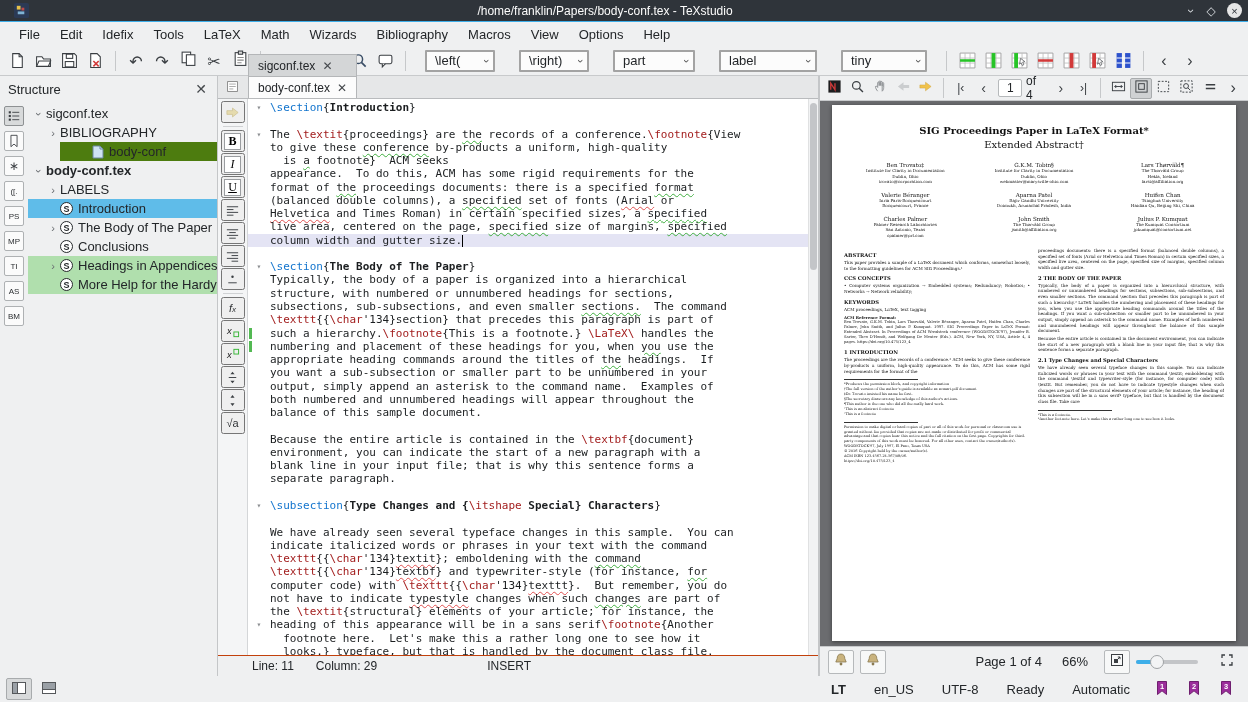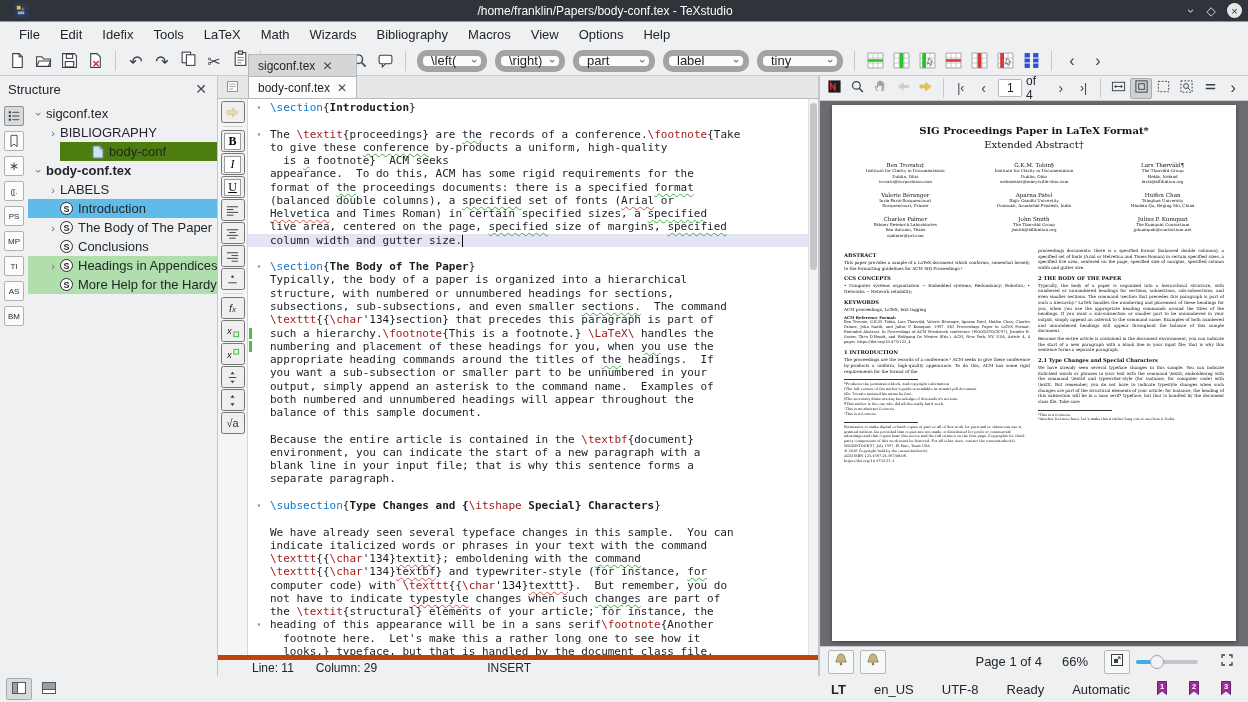--- a/index.html
+++ b/index.html
@@ -18,21 +18,21 @@
   
   .menubar { height:24px; display:flex; align-items:center; padding:0 10px; gap:2px; background:#eff0f1; flex:0 0 auto; }
   .menu-item { padding:3px 9px; border-radius:2px; }
 
   
   .toolbar { height:30px; display:flex; align-items:center; padding:0 4px; gap:2px; background:#eff0f1; border-bottom:1px solid #c8cacc; flex:0 0 auto; }
   .tsep { width:1px; height:20px; background:#c6c8ca; margin:0 5px; }
   .tbtn { width:26px; height:26px; border:none; background:transparent; display:inline-flex; align-items:center; justify-content:center; }
   .tbtn svg { width:17px; height:17px; }
   .gch { font-size:16px; color:#3a3e42; line-height:1; }
-  .combo { height:22px; background:#fcfcfc; border:6px solid #a3a3a3; border-radius:10px; display:inline-flex; align-items:center; padding:0 4px 0 8px; margin:0 4px; font-size:13px; }
+  .combo { height:22px; background:#fcfcfc; border:2px solid #a3a3a3; border-radius:1px; display:inline-flex; align-items:center; padding:0 4px 0 8px; margin:0 12px; font-size:13px; }
   .combo .cval { flex:1; }
   .combo .chev { display:inline-block; transform:rotate(90deg); color:#555; font-size:11px; margin-left:8px; }
 
   
   .main { flex:1; display:flex; min-height:0; }
 
   
   .structure-panel { width:218px; background:#eff0f1; border-right:1px solid #c4c6c8; display:flex; flex-direction:column; flex:0 0 auto; }
   .panel-header { height:26px; display:flex; align-items:center; padding:0 8px; font-size:13px; }
   .panel-header .ph-title { flex:1; }
@@ -81,21 +81,21 @@
   .t { color:#1b1e20; }
   .c { color:#a21d1d; }
   .s { color:#1274cd; }
   .b { color:#1b1e20; font-weight:bold; }
   .g { color:#1b1e20; text-decoration:underline; text-decoration-style:wavy; text-decoration-color:#3fae3f; text-decoration-thickness:1px; text-underline-offset:2px; }
   .r { color:#1b1e20; text-decoration:underline; text-decoration-style:wavy; text-decoration-color:#e05050; text-decoration-thickness:1px; text-underline-offset:2px; }
   .caret { display:inline-block; width:1px; height:12px; background:#000; vertical-align:text-bottom; }
   .vscroll { position:absolute; right:0; top:0; bottom:0; width:10px; background:#f2f3f4; border-left:1px solid #e0e1e2; }
   .vscroll .thumb { position:absolute; left:1px; right:1px; top:4px; height:30%; background:#c3c5c8; border-radius:4px; }
 
-  .editor-status { height:21px; background:#eff0f1; border-top:5px solid #c2410c; display:flex; align-items:center; font-size:12px; flex:0 0 auto; }
+  .editor-status { height:21px; background:#eff0f1; border-top:1px solid #c2410c; display:flex; align-items:center; font-size:12px; flex:0 0 auto; }
   .editor-status .es { margin-left:34px; }
   .editor-status .es2 { margin-left:22px; }
   .editor-status .es3 { margin-left:110px; }
 
   
   .pdf-panel { width:428px; display:flex; flex-direction:column; flex:0 0 auto; }
   .pdf-toolbar { height:25px; background:#eff0f1; border-bottom:1px solid #c8cacc; display:flex; align-items:center; padding:0 4px; gap:1px; flex:0 0 auto; }
   .ptbtn { width:22px; height:21px; display:inline-flex; align-items:center; justify-content:center; border-radius:2px; }
   .ptbtn svg { width:15px; height:15px; }
   .ptbtn.sel { background:#cfd1d3; border:1px solid #a8abad; }
@@ -276,21 +276,21 @@
     <span class="tsep"></span>
     <span><span class="combo" style="width:70px">
           <span class="cval">\left(</span>
           <span class="chev">›</span>
         </span><span class="combo" style="width:70px">
           <span class="cval">\right)</span>
           <span class="chev">›</span>
         </span><span class="combo" style="width:82px">
           <span class="cval">part</span>
           <span class="chev">›</span>
-        </span><span class="combo" style="width:86px">
+        </span><span class="combo" style="width:98px">
           <span class="cval">label</span>
           <span class="chev">›</span>
         </span><span class="combo" style="width:86px">
           <span class="cval">tiny</span>
           <span class="chev">›</span>
         </span></span>
     <span class="tsep"></span>
     <span><button class="tbtn">
           <span style="display:inline-flex;align-items:center;justify-content:center">
             <svg viewBox="0 0 16 16">
@@ -581,21 +581,21 @@
             <button class="etbtn">
               <span style="display:inline-flex;align-items:center;justify-content:center">
                 <span class="lch">√a</span>
               </span>
             </button>
           </div>
         <div class="editor">
           <div class="code">
               <div class="cl"><span class="gut"><b class="fold">▾</b></span><span class="ct"><span class="s">\section</span><span class="t">{</span><span class="b">Introduction</span><span class="t">}</span></span></div>
               <div class="cl"><span class="gut"></span><span class="ct"></span></div>
-              <div class="cl"><span class="gut"><b class="fold">▾</b></span><span class="ct"><span class="t">The </span><span class="c">\textit</span><span class="t">{proceedings} are </span><span class="g">the</span><span class="t"> records of a conference.</span><span class="c">\footnote</span><span class="t">{Take</span></span></div>
+              <div class="cl"><span class="gut"><b class="fold">▾</b></span><span class="ct"><span class="t">The </span><span class="c">\textit</span><span class="t">{proceedings} are </span><span class="g">the</span><span class="t"> records of a conference.</span><span class="c">\footnote</span><span class="t">{View</span></span></div>
               <div class="cl"><span class="gut"></span><span class="ct"><span class="t">to give these </span><span class="g">conference</span><span class="t"> by-products a uniform, high-quality</span></span></div>
               <div class="cl"><span class="gut"></span><span class="ct"><span class="t">  is </span><span class="g">a</span><span class="t"> footnote}  ACM seeks</span></span></div>
               <div class="cl"><span class="gut"></span><span class="ct"><span class="t">appearance.  To do this, ACM has some rigid requirements for the</span></span></div>
               <div class="cl"><span class="gut"></span><span class="ct"><span class="t">format of </span><span class="g">the</span><span class="t"> proceedings documents: there is a specified </span><span class="g">format</span></span></div>
               <div class="cl"><span class="gut"></span><span class="ct"><span class="t">(balanced double columns), a </span><span class="g">specified</span><span class="t"> set of fonts (</span><span class="r">Arial</span><span class="t"> or</span></span></div>
               <div class="cl"><span class="gut"></span><span class="ct"><span class="r">Helvetica</span><span class="t"> and Times Roman) in certain specified sizes, a </span><span class="g">specified</span></span></div>
               <div class="cl"><span class="gut"></span><span class="ct"><span class="t">live area, centered on the page, </span><span class="g">specified</span><span class="t"> size of margins, </span><span class="g">specified</span></span></div>
               <div class="cl cur"><span class="gut"></span><span class="ct"><span class="t">column width and gutter size.</span><span class="caret"></span></span></div>
               <div class="cl"><span class="gut"></span><span class="ct"></span></div>
               <div class="cl"><span class="gut"><b class="fold">▾</b></span><span class="ct"><span class="s">\section</span><span class="t">{</span><span class="b">The Body of The Paper</span><span class="t">}</span></span></div>

